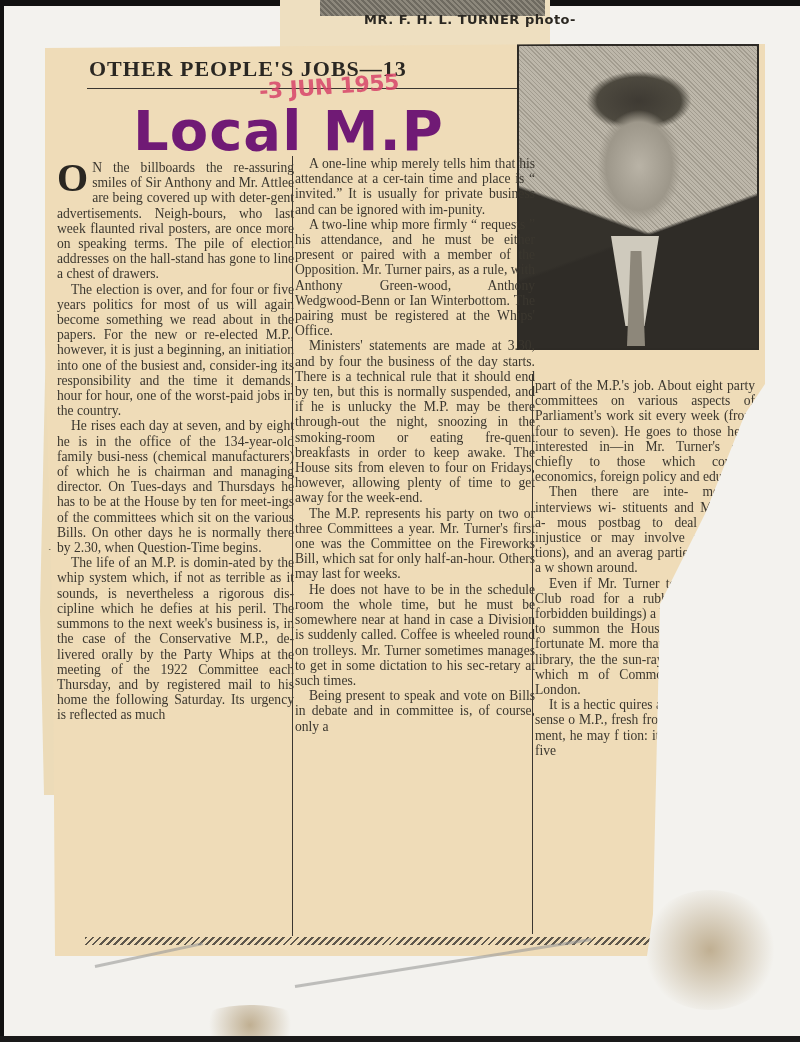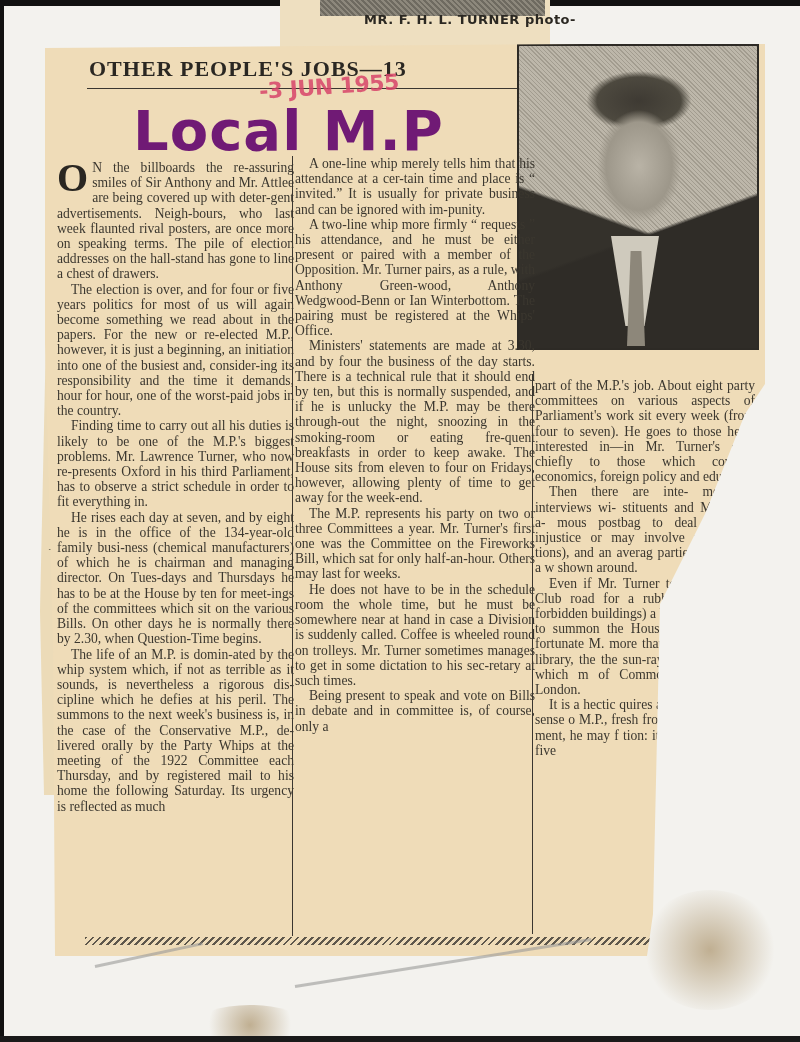--- a/index.html
+++ b/index.html
@@ -166,21 +166,20 @@
     <div class="collar"></div>
     <div class="tie"></div>
   </div>
 
   <div class="col-rule" style="left:247px; height:780px;"></div>
   <div class="col-rule" style="left:487px; top:330px; height:560px;"></div>
 
   <div class="col col1">
     <p class="first"><span class="dropcap">O</span><span>N the billboards the re-assuring smiles of Sir Anthony and Mr. Attlee are being covered up with deter-gent advertisements. Neigh-bours, who last week flaunted rival posters, are once more on speaking terms. The pile of election addresses on the hall-stand has gone to line a chest of drawers.</span></p>
     <p>The election is over, and for four or five years politics for most of us will again become something we read about in the papers. For the new or re-elected M.P., however, it is just a beginning, an initiation into one of the busiest and, consider-ing its responsibility and the time it demands, hour for hour, one of the worst-paid jobs in the country.</p>
-    <p>Finding time to carry out all his duties is likely to be one of the M.P.'s biggest problems. Mr. Lawrence Turner, who now re-presents Oxford in his third Parliament, has to observe a strict schedule in order to fit everything in.</p>
     <p>He rises each day at seven, and by eight he is in the office of the 134-year-old family busi-ness (chemical manufacturers) of which he is chairman and managing director. On Tues-days and Thursdays he has to be at the House by ten for meet-ings of the committees which sit on the various Bills. On other days he is normally there by 2.30, when Question-Time begins.</p>
     <p>The life of an M.P. is domin-ated by the whip system which, if not as terrible as it sounds, is nevertheless a rigorous dis-cipline which he defies at his peril. The summons to the next week's business is, in the case of the Conservative M.P., de-livered orally by the Party Whips at the meeting of the 1922 Committee each Thursday, and by registered mail to his home the following Saturday. Its urgency is reflected as much</p>
   </div>
 
   <div class="col col2">
     <p>A one-line whip merely tells him that his attendance at a cer-tain time and place is “ invited.” It is usually for private business and can be ignored with im-punity.</p>
     <p>A two-line whip more firmly “ requests ” his attendance, and he must be either present or paired with a member of the Opposition. Mr. Turner pairs, as a rule, with Anthony Green-wood, Anthony Wedgwood-Benn or Ian Winterbottom. The pairing must be registered at the Whips' Office.</p>
     <p>Ministers' statements are made at 3.30, and by four the business of the day starts. There is a technical rule that it should end by ten, but this is normally suspended, and if he is unlucky the M.P. may be there through-out the night, snoozing in the smoking-room or eating fre-quent breakfasts in order to keep awake. The House sits from eleven to four on Fridays, however, allowing plenty of time to get away for the week-end.</p>
     <p>The M.P. represents his party on two or three Committees a year. Mr. Turner's first one was the Committee on the Fireworks Bill, which sat for only half-an-hour. Others may last for weeks.</p>
     <p>He does not have to be in the schedule room the whole time, but he must be somewhere near at hand in case a Division is suddenly called. Coffee is wheeled round on trolleys. Mr. Turner sometimes manages to get in some dictation to his sec-retary at such times.</p>

